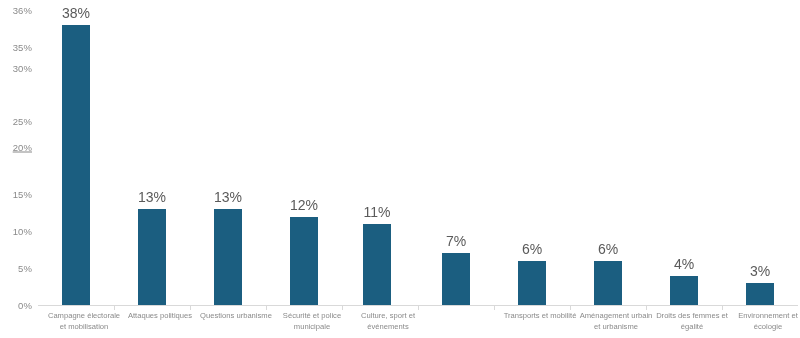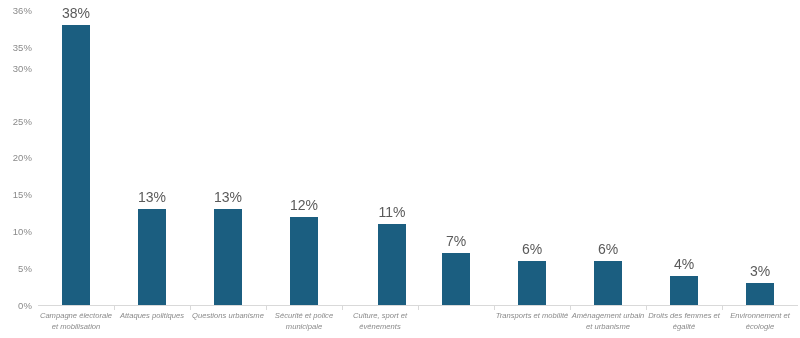--- a/index.html
+++ b/index.html
@@ -76,24 +76,23 @@
     left:50%;
     transform:translateX(-50%);
     font-size:14px;
     color:#5a5a5a;
     white-space:nowrap;
   }
 
   
   .cats{
     position:absolute;
-    left:0;right:0;
+    left:8px;right:0;
     top:311px;
     height:27px;
-    font-style:italic;
   }
   .cat{
     position:absolute;
     top:0;
     text-align:center;
     font-size:7.6px;
     line-height:10.5px;
     color:#8a8a8a;
     word-wrap:break-word;
   }
@@ -101,21 +100,21 @@
 </head>
 <body>
 
 <div id="chart-root">
 
   <div class="y-axis">
       <div class="y-tick" style="top: 305px;">0%</div>
       <div class="y-tick" style="top: 268.125px;">5%</div>
       <div class="y-tick" style="top: 231.25px;">10%</div>
       <div class="y-tick" style="top: 194.375px; text-align: center;">15%</div>
-      <div class="y-tick" style="top: 157px;">20%</div>
+      <div class="y-tick" style="top: 147px; text-decoration: underline;">20%</div>
       <div class="y-tick" style="top: 120.625px;">25%</div>
       <div class="y-tick" style="top: 68px;">30%</div>
       <div class="y-tick" style="top: 46.875px;">35%</div>
       <div class="y-tick" style="top: 10px;">36%</div>
     </div>
 
   <div class="plot">
     <div class="baseline"></div>
     <div class="bars">
         <div class="bar-slot" style="left: 0px; width: 76px;">
@@ -127,21 +126,21 @@
           <div class="bar-label" style="bottom: 99.875px; color: rgb(90, 90, 90);">13%</div>
         </div>
         <div class="bar-slot" style="left: 152px; width: 76px;">
           <div class="bar" style="height: 95.875px; background: rgb(27, 94, 128);"></div>
           <div class="bar-label" style="bottom: 99.875px; color: rgb(90, 90, 90);">13%</div>
         </div>
         <div class="bar-slot" style="left: 228px; width: 76px;">
           <div class="bar" style="height: 88.5px; background: rgb(27, 94, 128);"></div>
           <div class="bar-label" style="bottom: 92.5px; color: rgb(90, 90, 90);">12%</div>
         </div>
-        <div class="bar-slot" style="left: 316px; width: 76px;">
+        <div class="bar-slot" style="left: 301px; width: 76px;">
           <div class="bar" style="height: 81.125px; background: rgb(27, 94, 128);"></div>
           <div class="bar-label" style="bottom: 85.125px; color: rgb(90, 90, 90);">11%</div>
         </div>
         <div class="bar-slot" style="left: 380px; width: 76px;">
           <div class="bar" style="height: 51.625px; background: rgb(27, 94, 128);"></div>
           <div class="bar-label" style="bottom: 55.625px; color: rgb(90, 90, 90);">7%</div>
         </div>
         <div class="bar-slot" style="left: 456px; width: 76px;">
           <div class="bar" style="height: 44.25px; background: rgb(27, 94, 128);"></div>
           <div class="bar-label" style="bottom: 48.25px; color: rgb(90, 90, 90);">6%</div>

